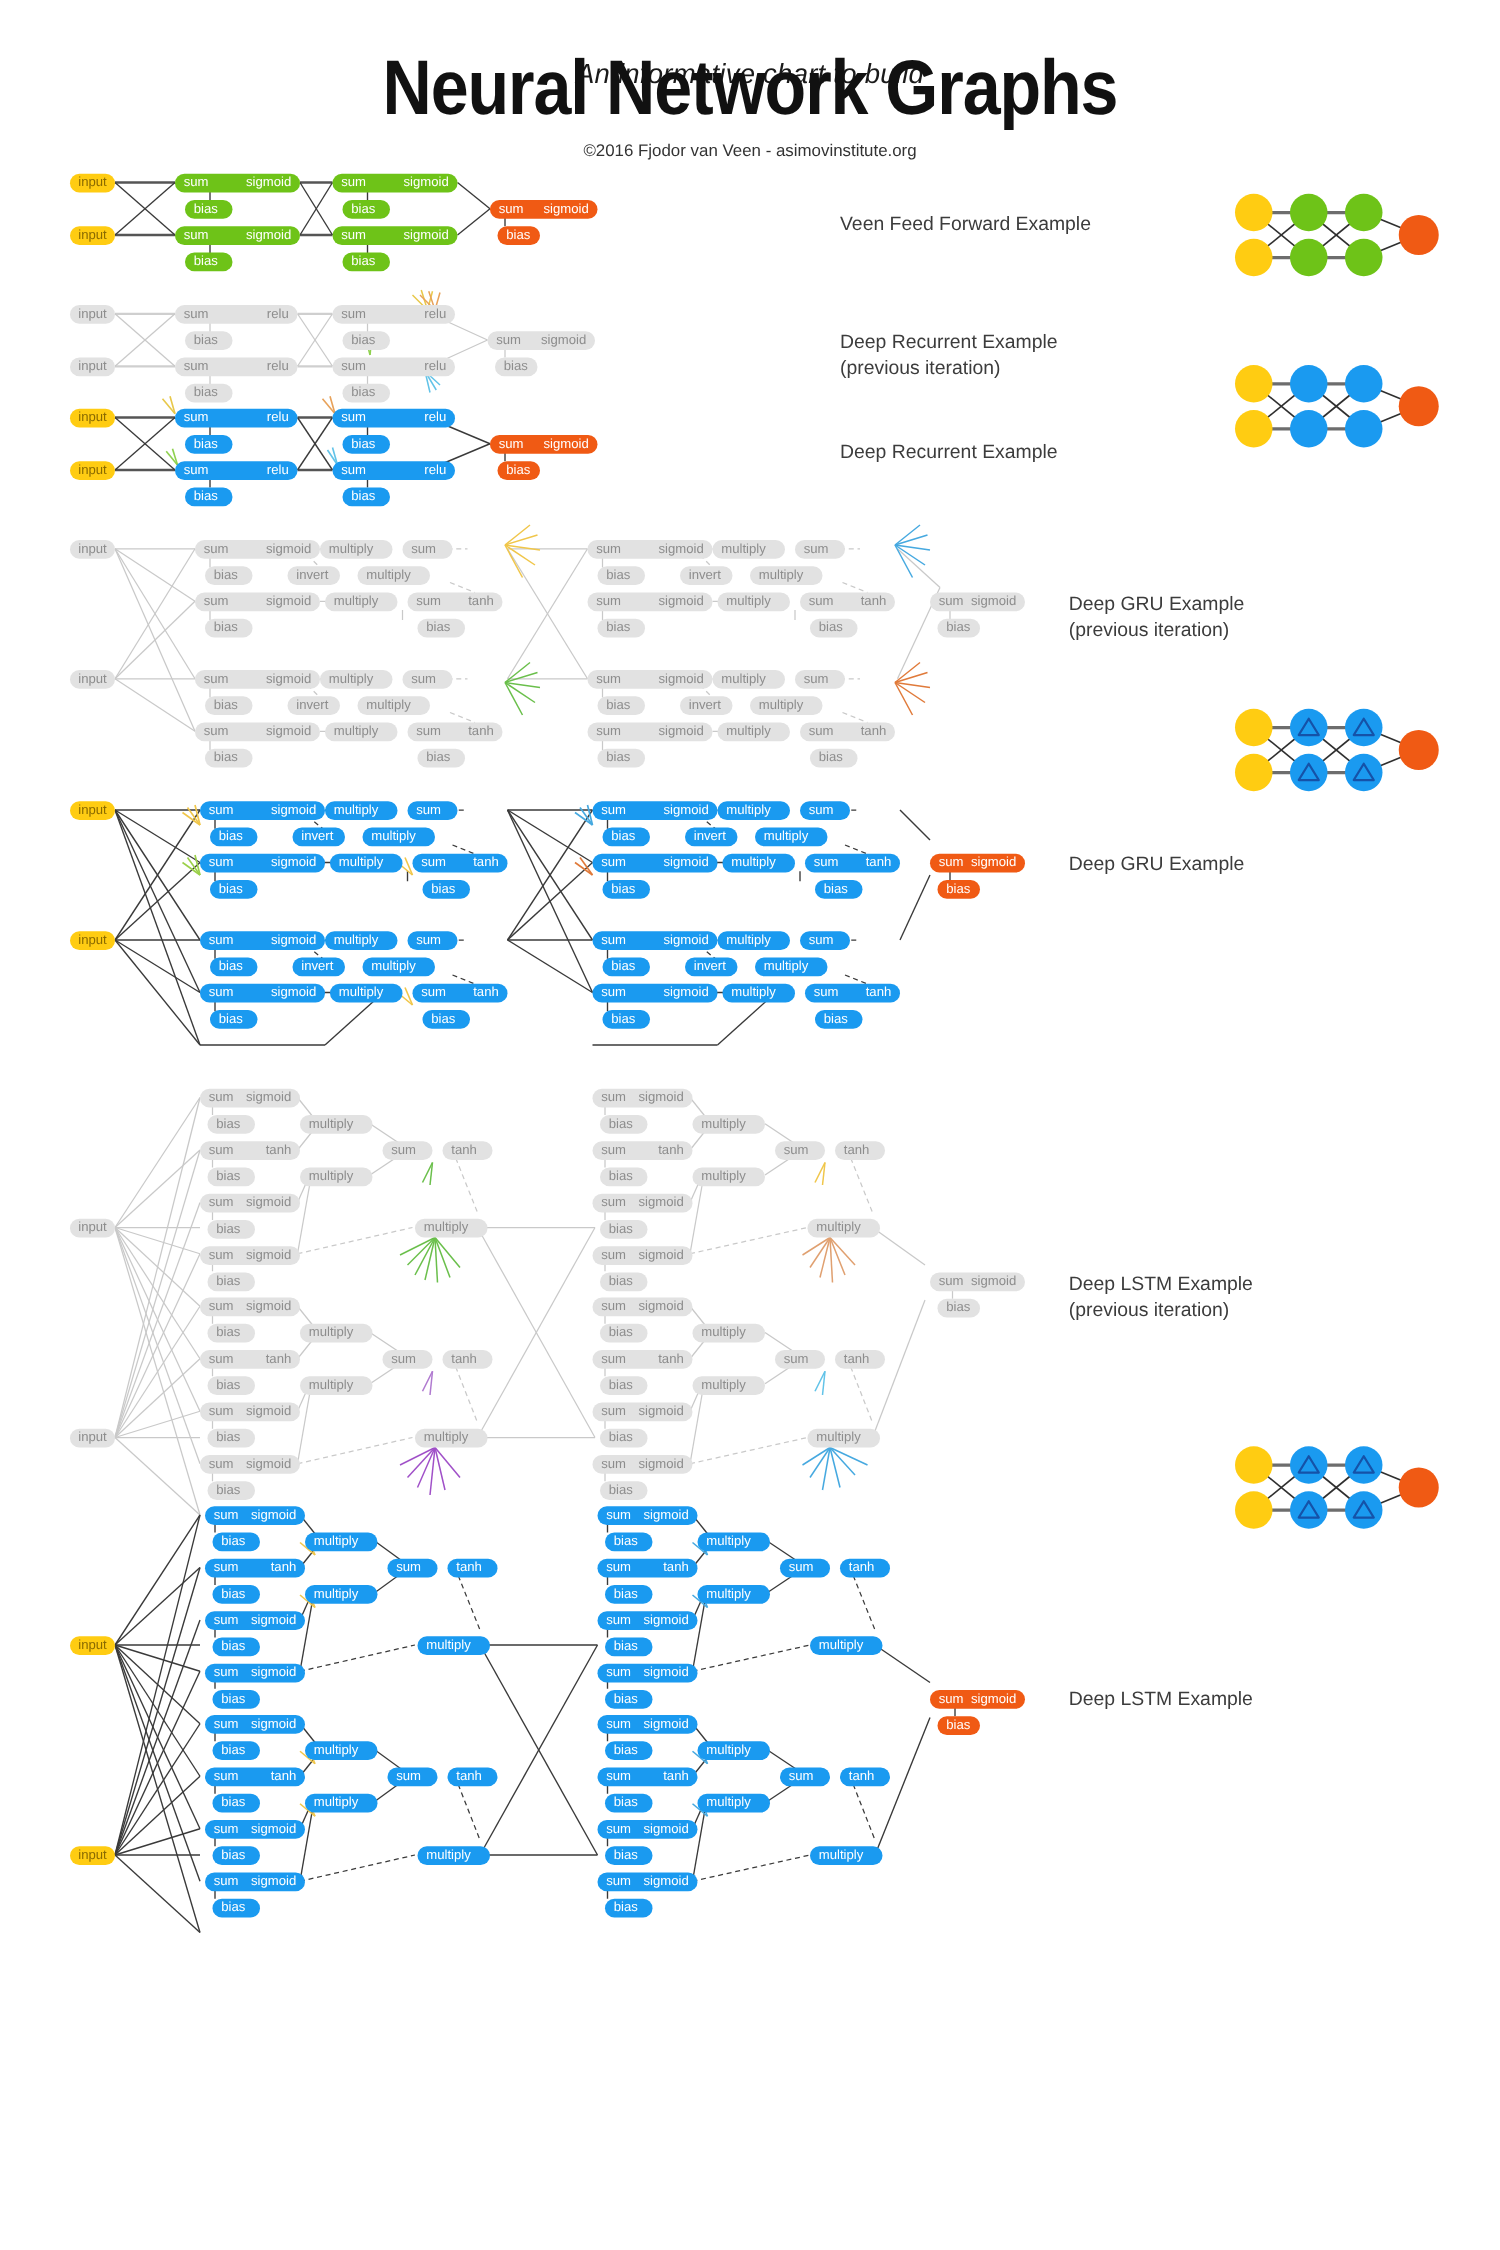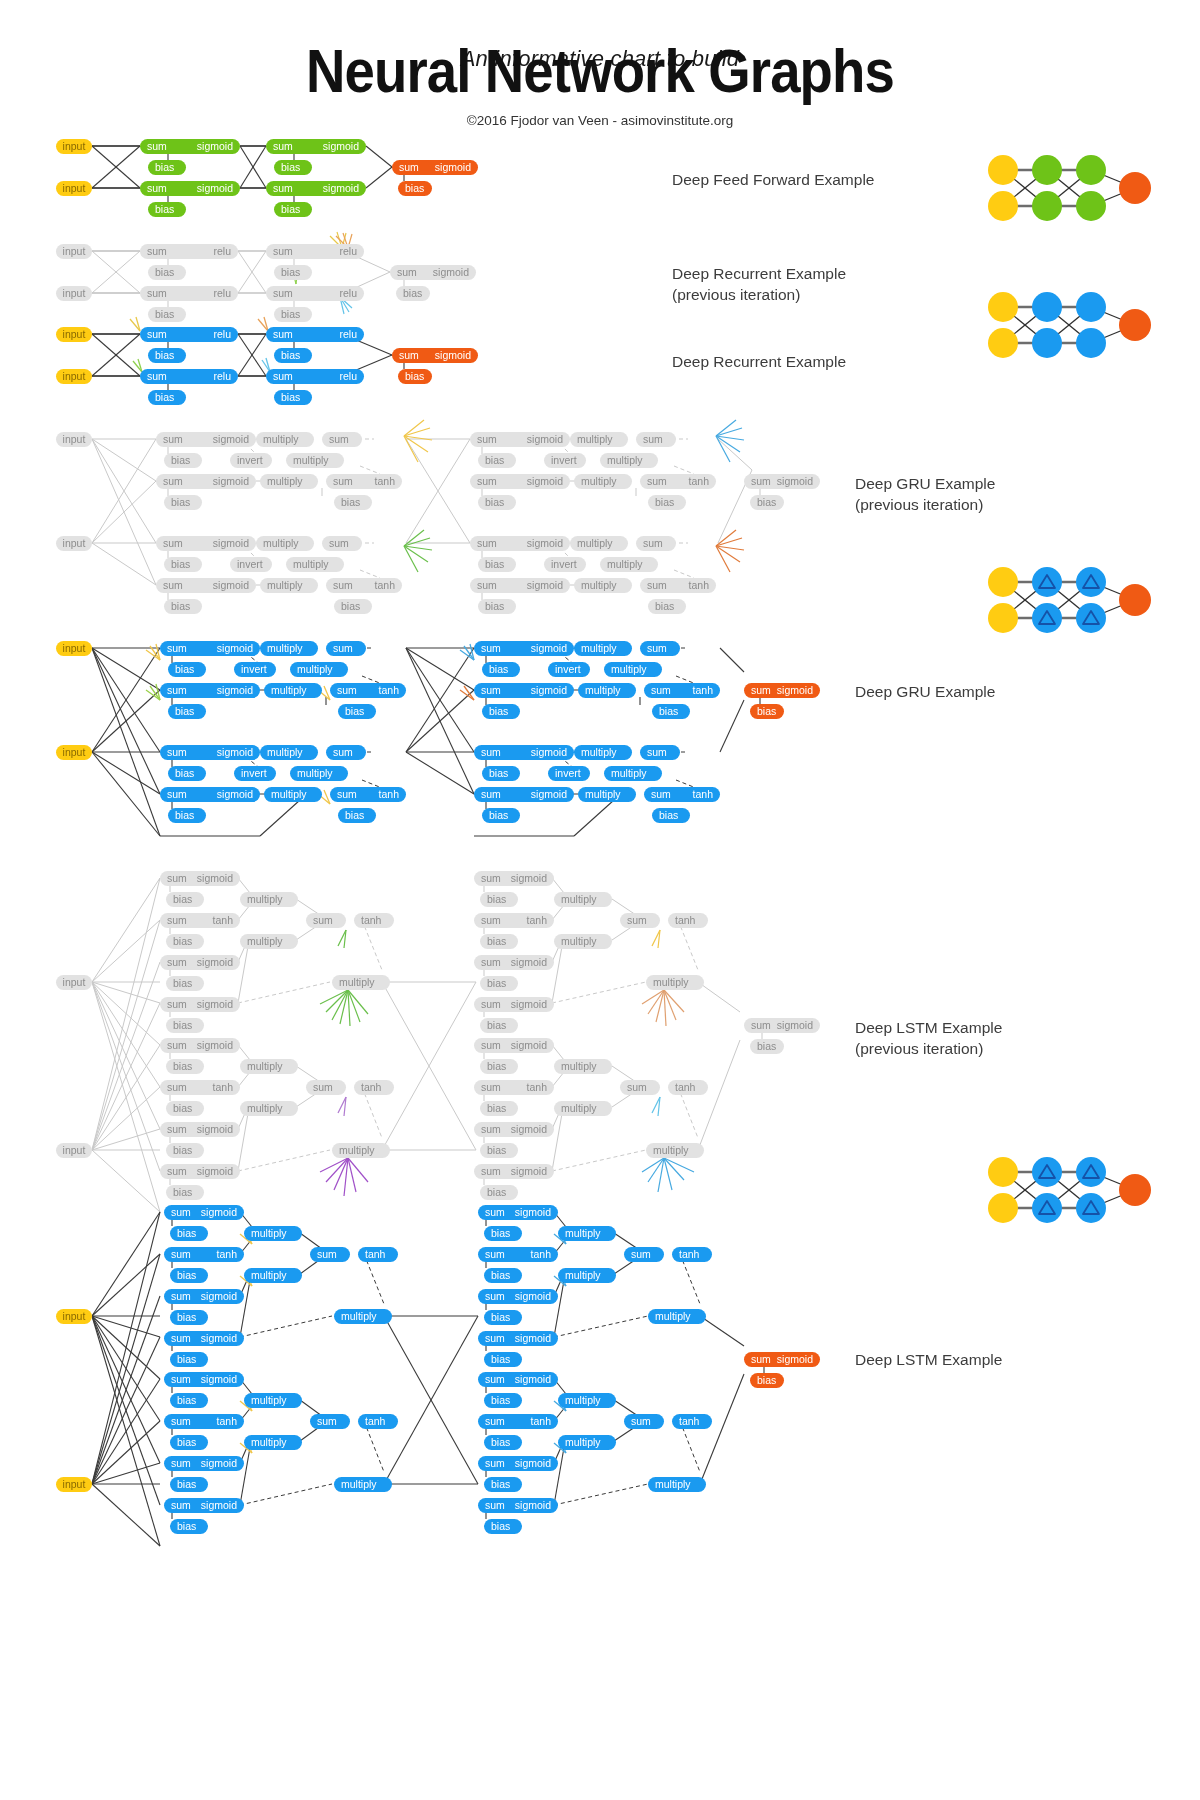--- a/index.html
+++ b/index.html
@@ -1434,21 +1434,21 @@
       <div class="pill orange two" style="left: 744px; top: 1351.5px; width: 76px;">
         <span class="l">sum</span>
         <span class="r">sigmoid</span>
       </div>
       <div class="pill orange" style="left: 750px; top: 1372.5px; width: 34px;">
         <span class="l">bias</span>
       </div>
     </div>
 
   <div id="captions">
-      <div class="caption" style="left: 672px; top: 170px;">Deep Feed Forward Example</div>
+      <div class="caption" style="left: 672px; top: 170px;">Veen Feed Forward Example</div>
       <div class="caption" style="left: 672px; top: 264px;">Deep Recurrent Example
 (previous iteration)</div>
       <div class="caption" style="left: 672px; top: 352px;">Deep Recurrent Example</div>
       <div class="caption" style="left: 855px; top: 474px;">Deep GRU Example
 (previous iteration)</div>
       <div class="caption" style="left: 855px; top: 682px;">Deep GRU Example</div>
       <div class="caption" style="left: 855px; top: 1018px;">Deep LSTM Example
 (previous iteration)</div>
       <div class="caption" style="left: 855px; top: 1350px;">Deep LSTM Example</div>
     </div>

